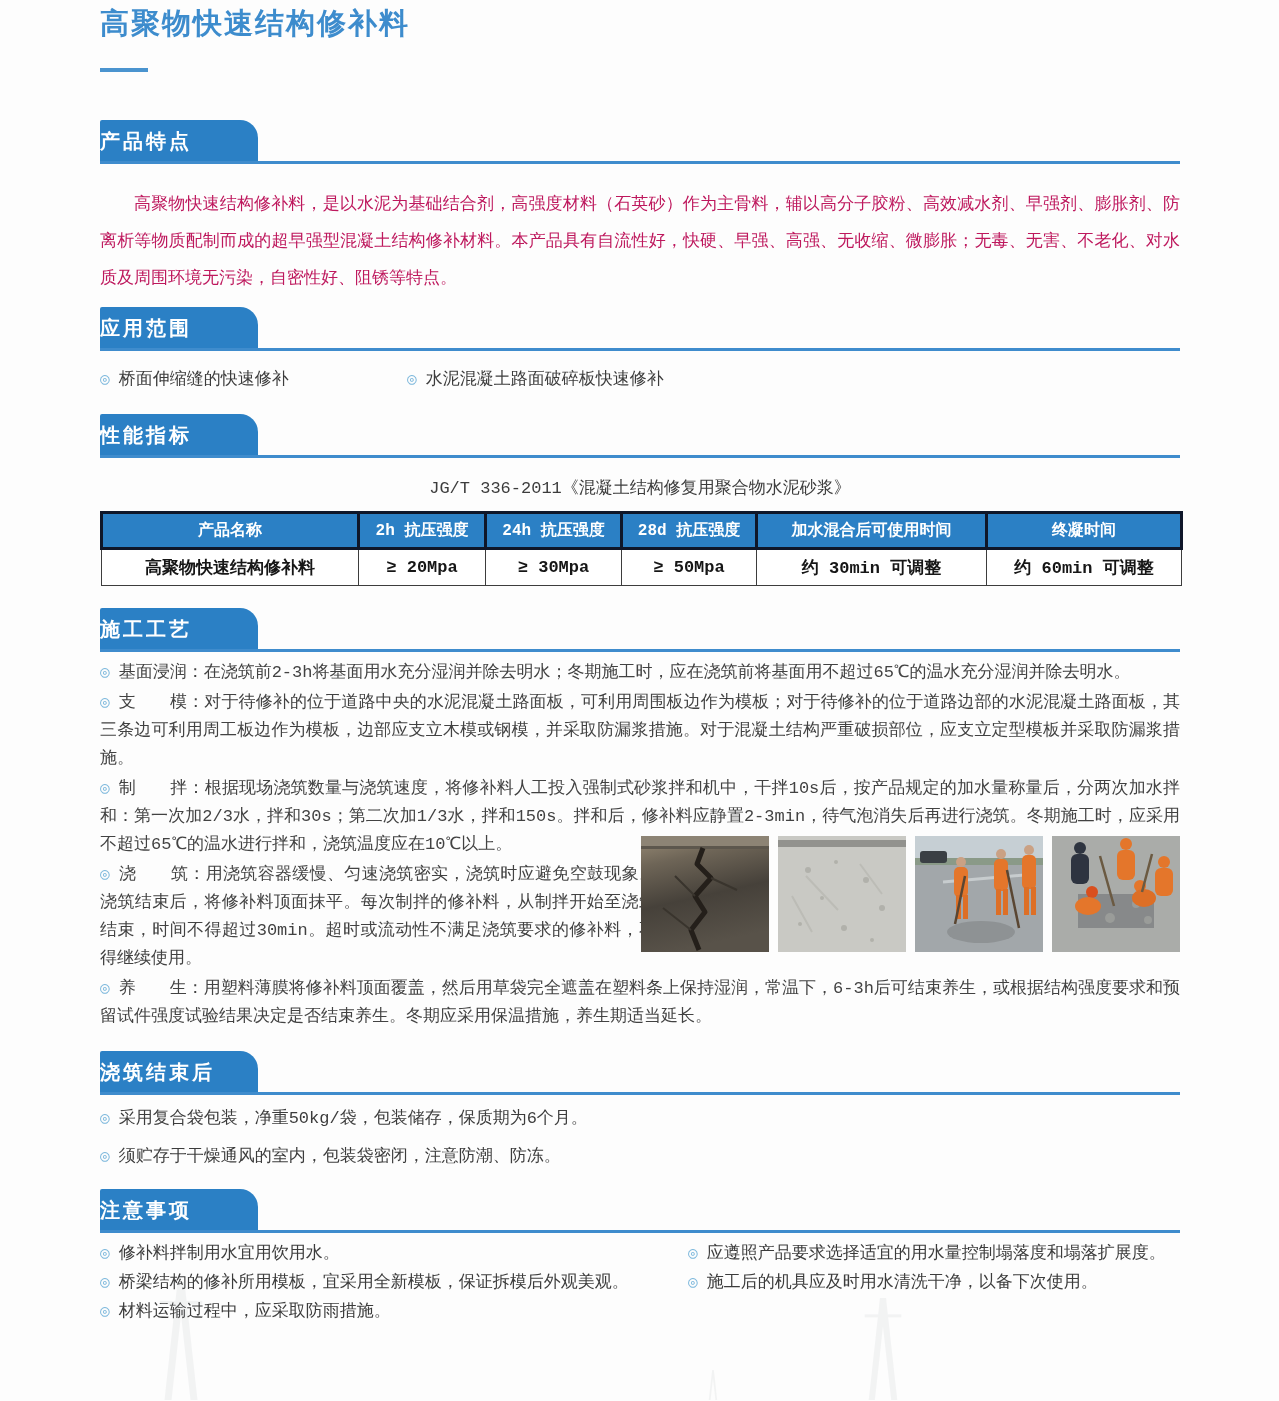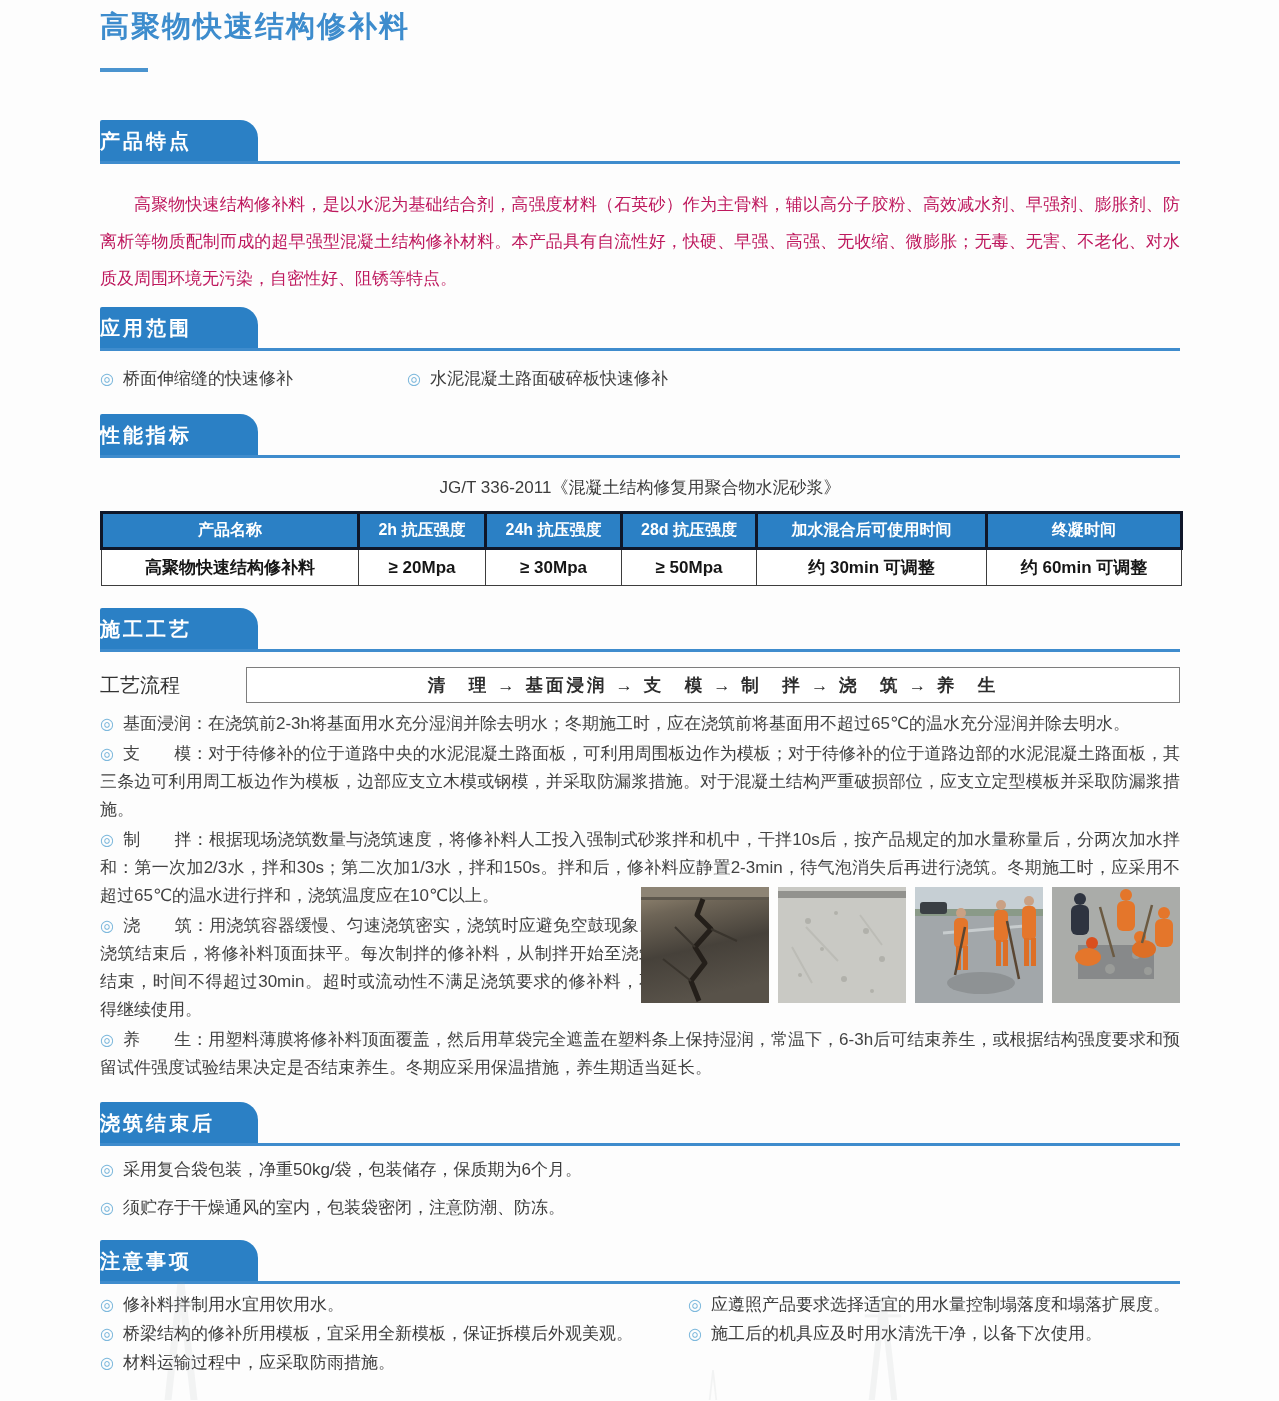--- a/index.html
+++ b/index.html
@@ -1,17 +1,17 @@
 <!DOCTYPE html>
 <html><head>
 <meta charset="utf-8">
 <style>
   html,body{margin:0;padding:0;background:#ffffff;}
   body{width:1279px;height:1401px;font-family:"Liberation Sans","DejaVu Sans",sans-serif;}
-  .page{position:relative;width:1279px;height:1401px;background:#fdfdfd;overflow:hidden;color:#3f3f3f;}
+  .page{position:relative;width:1279px;height:1401px;background:#fdfdfd;overflow:hidden;color:#3f3f3f;font-family:Liberation Mono, monospace;}
   .content{padding:0 99px 0 100px;}
 
   h1.title{margin:8px 0 0;font-size:29px;font-weight:bold;color:#3d8ccd;letter-spacing:2px;line-height:36px;}
   .title-dash{width:48px;height:4px;background:#4a94cf;margin-top:24px;}
 
   .banner{border-bottom:3px solid #3f8ccd;line-height:0;}
   .banner .tab{display:inline-block;line-height:normal;background:#2b80c5;color:#fff;font-size:20px;
     font-weight:bold;letter-spacing:3px;width:158px;text-align:left;padding:8px 0 6px;
     border-radius:2px 18px 0 0;}
 
@@ -122,24 +122,20 @@
           <td>约 60min 可调整</td>
         </tr>
       </tbody>
     </table>
 
 
     <div class="banner mt-process">
       <div class="tab">施工工艺</div>
     </div>
 
-    <div class="flow-row">
-      <div class="flow-label">工艺流程</div>
-      <div class="flow-box">清　理 → 基面浸润 → 支　模 → 制　拌 → 浇　筑 → 养　生</div>
-    </div>
 
     <div class="steps">
       <p class="step"><span class="bullet">◎</span><span>基面浸润：</span><span>在浇筑前2-3h将基面用水充分湿润并除去明水；冬期施工时，应在浇筑前将基面用不超过65℃的温水充分湿润并除去明水。</span></p>
       <p class="step"><span class="bullet">◎</span><span>支　　模：</span><span>对于待修补的位于道路中央的水泥混凝土路面板，可利用周围板边作为模板；对于待修补的位于道路边部的水泥混凝土路面板，其三条边可利用周工板边作为模板，边部应支立木模或钢模，并采取防漏浆措施。对于混凝土结构严重破损部位，应支立定型模板并采取防漏浆措施。</span></p>
       <p class="step"><span class="bullet">◎</span><span>制　　拌：</span><span>根据现场浇筑数量与浇筑速度，将修补料人工投入强制式砂浆拌和机中，干拌10s后，按产品规定的加水量称量后，分两次加水拌和：第一次加2/3水，拌和30s；第二次加1/3水，拌和150s。拌和后，修补料应静置2-3min，待气泡消失后再进行浇筑。冬期施工时，应采用不超过65℃的温水进行拌和，浇筑温度应在10℃以上。</span></p>
       <p class="step step-pour"><span class="bullet">◎</span><span>浇　　筑：</span><span>用浇筑容器缓慢、匀速浇筑密实，浇筑时应避免空鼓现象。浇筑结束后，将修补料顶面抹平。每次制拌的修补料，从制拌开始至浇筑结束，时间不得超过30min。超时或流动性不满足浇筑要求的修补料，不得继续使用。</span></p>
       <p class="step"><span class="bullet">◎</span><span>养　　生：</span><span>用塑料薄膜将修补料顶面覆盖，然后用草袋完全遮盖在塑料条上保持湿润，常温下，6-3h后可结束养生，或根据结构强度要求和预留试件强度试验结果决定是否结束养生。冬期应采用保温措施，养生期适当延长。</span></p>
 
       <div class="photos">
         <svg class="photo" viewBox="0 0 128 116" preserveAspectRatio="none">

